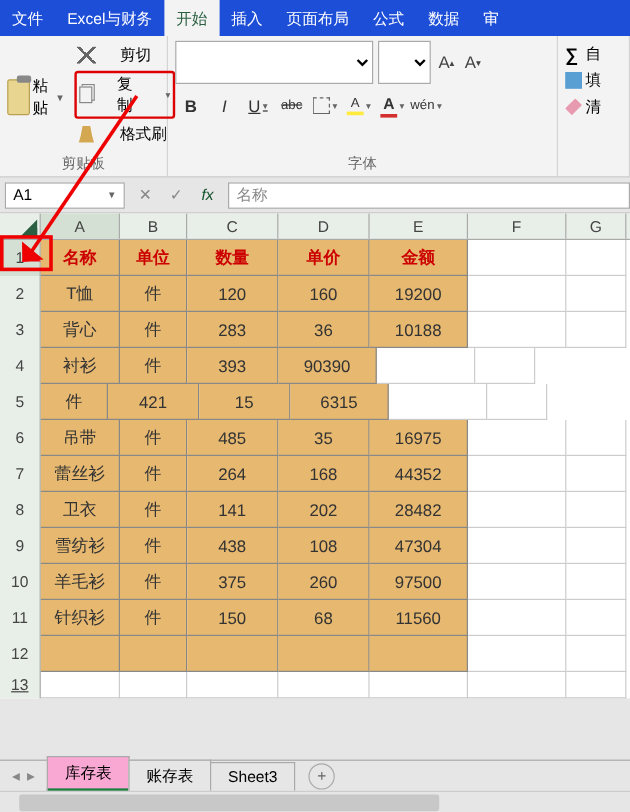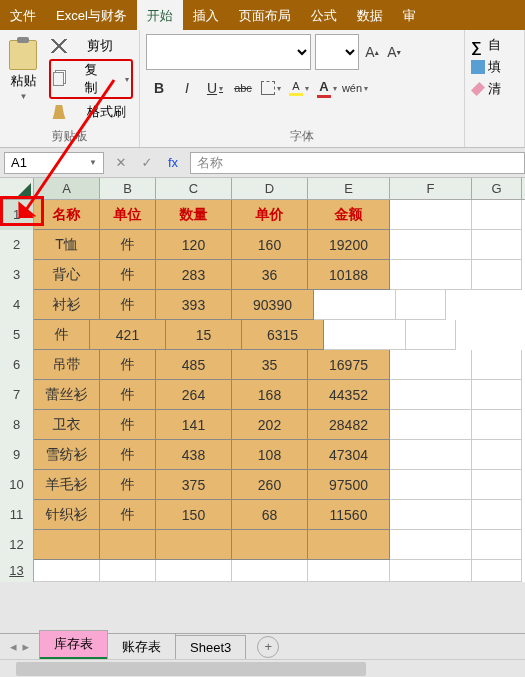--- a/index.html
+++ b/index.html
@@ -1,25 +1,25 @@
 <!DOCTYPE html>
 <html><head>
 <meta charset="utf-8">
 <style>
 *{box-sizing:border-box;margin:0;padding:0;font-family:"Microsoft YaHei",SimSun,sans-serif}
 body{background:#e6e6e6;width:525px;height:677px;overflow:hidden;position:relative}
-.menubar{background:#a16207;height:30px;display:flex;color:#fff;font-size:13px}
+.menubar{background:#1d4ed8;height:30px;display:flex;color:#fff;font-size:13px}
 .menubar .mi{padding:7px 10px;cursor:pointer}
 .menubar .mi.active{background:#f3f3f3;color:#2a6041}
 .ribbon{background:#f3f3f3;height:118px;display:flex;border-bottom:1px solid #c0c0c0}
 .rgroup{border-right:1px solid #d4d4d4;display:flex;flex-direction:column;padding:4px 6px 0}
 .rgroup .glabel{text-align:center;font-size:12px;color:#666;padding:2px 0;margin-top:auto}
 .clip{width:140px}
 .cliprow1{display:flex;gap:8px}
-.paste{display:flex;flex-direction:column;align-items:center;width:48px;gap:2px;font-size:13px;padding-top:6px}
+.paste{display:flex;align-items:center;width:48px;gap:2px;font-size:13px;padding-top:6px}
 .paste .picon{width:28px;height:30px;background:#e8d590;border:1px solid #b8a050;border-radius:2px;position:relative}
 .paste .picon::before{content:"";position:absolute;top:-4px;left:7px;width:12px;height:6px;background:#888;border-radius:2px}
 .cbtns{display:flex;flex-direction:column;gap:3px;font-size:13px;padding-top:2px}
 .cbtn{display:flex;align-items:center;gap:20px;cursor:pointer;padding:1px 2px}
 .cbtn .ci{width:16px;height:14px;display:inline-block}
 .ci.cut{background:linear-gradient(45deg,transparent 45%,#666 45%,#666 55%,transparent 55%),linear-gradient(-45deg,transparent 45%,#666 45%,#666 55%,transparent 55%)}
 .ci.copy{border:1px solid #888;box-shadow:2px -2px 0 -1px #fff,2px -2px 0 #888}
 .ci.brush{background:#d4a850;clip-path:polygon(30% 0,70% 0,80% 60%,90% 100%,10% 100%,20% 60%)}
 .copyhl{border:2px solid #d00;border-radius:3px;padding:0 2px}
 .fontg{flex:1}
@@ -174,21 +174,21 @@
 </div>
 
 <div class="fbar">
   <div class="namebox">
       <span>A1</span>
       <span class="dd">▼</span>
     </div>
   <div class="fxbtns">
     <span class="fxbtn">✕</span>
     <span class="fxbtn">✓</span>
-    <span class="fxbtn" style="color:#1d4ed8">fx</span>
+    <span class="fxbtn" style="font-style:italic;color:#14532d">fx</span>
   </div>
   <div class="fxinput">
       <span>名称</span>
     </div>
 </div>
 
 <div class="grid">
   <div class="chdr">
     <div class="selall"></div>
     <div class="ch cA selected">A</div>

